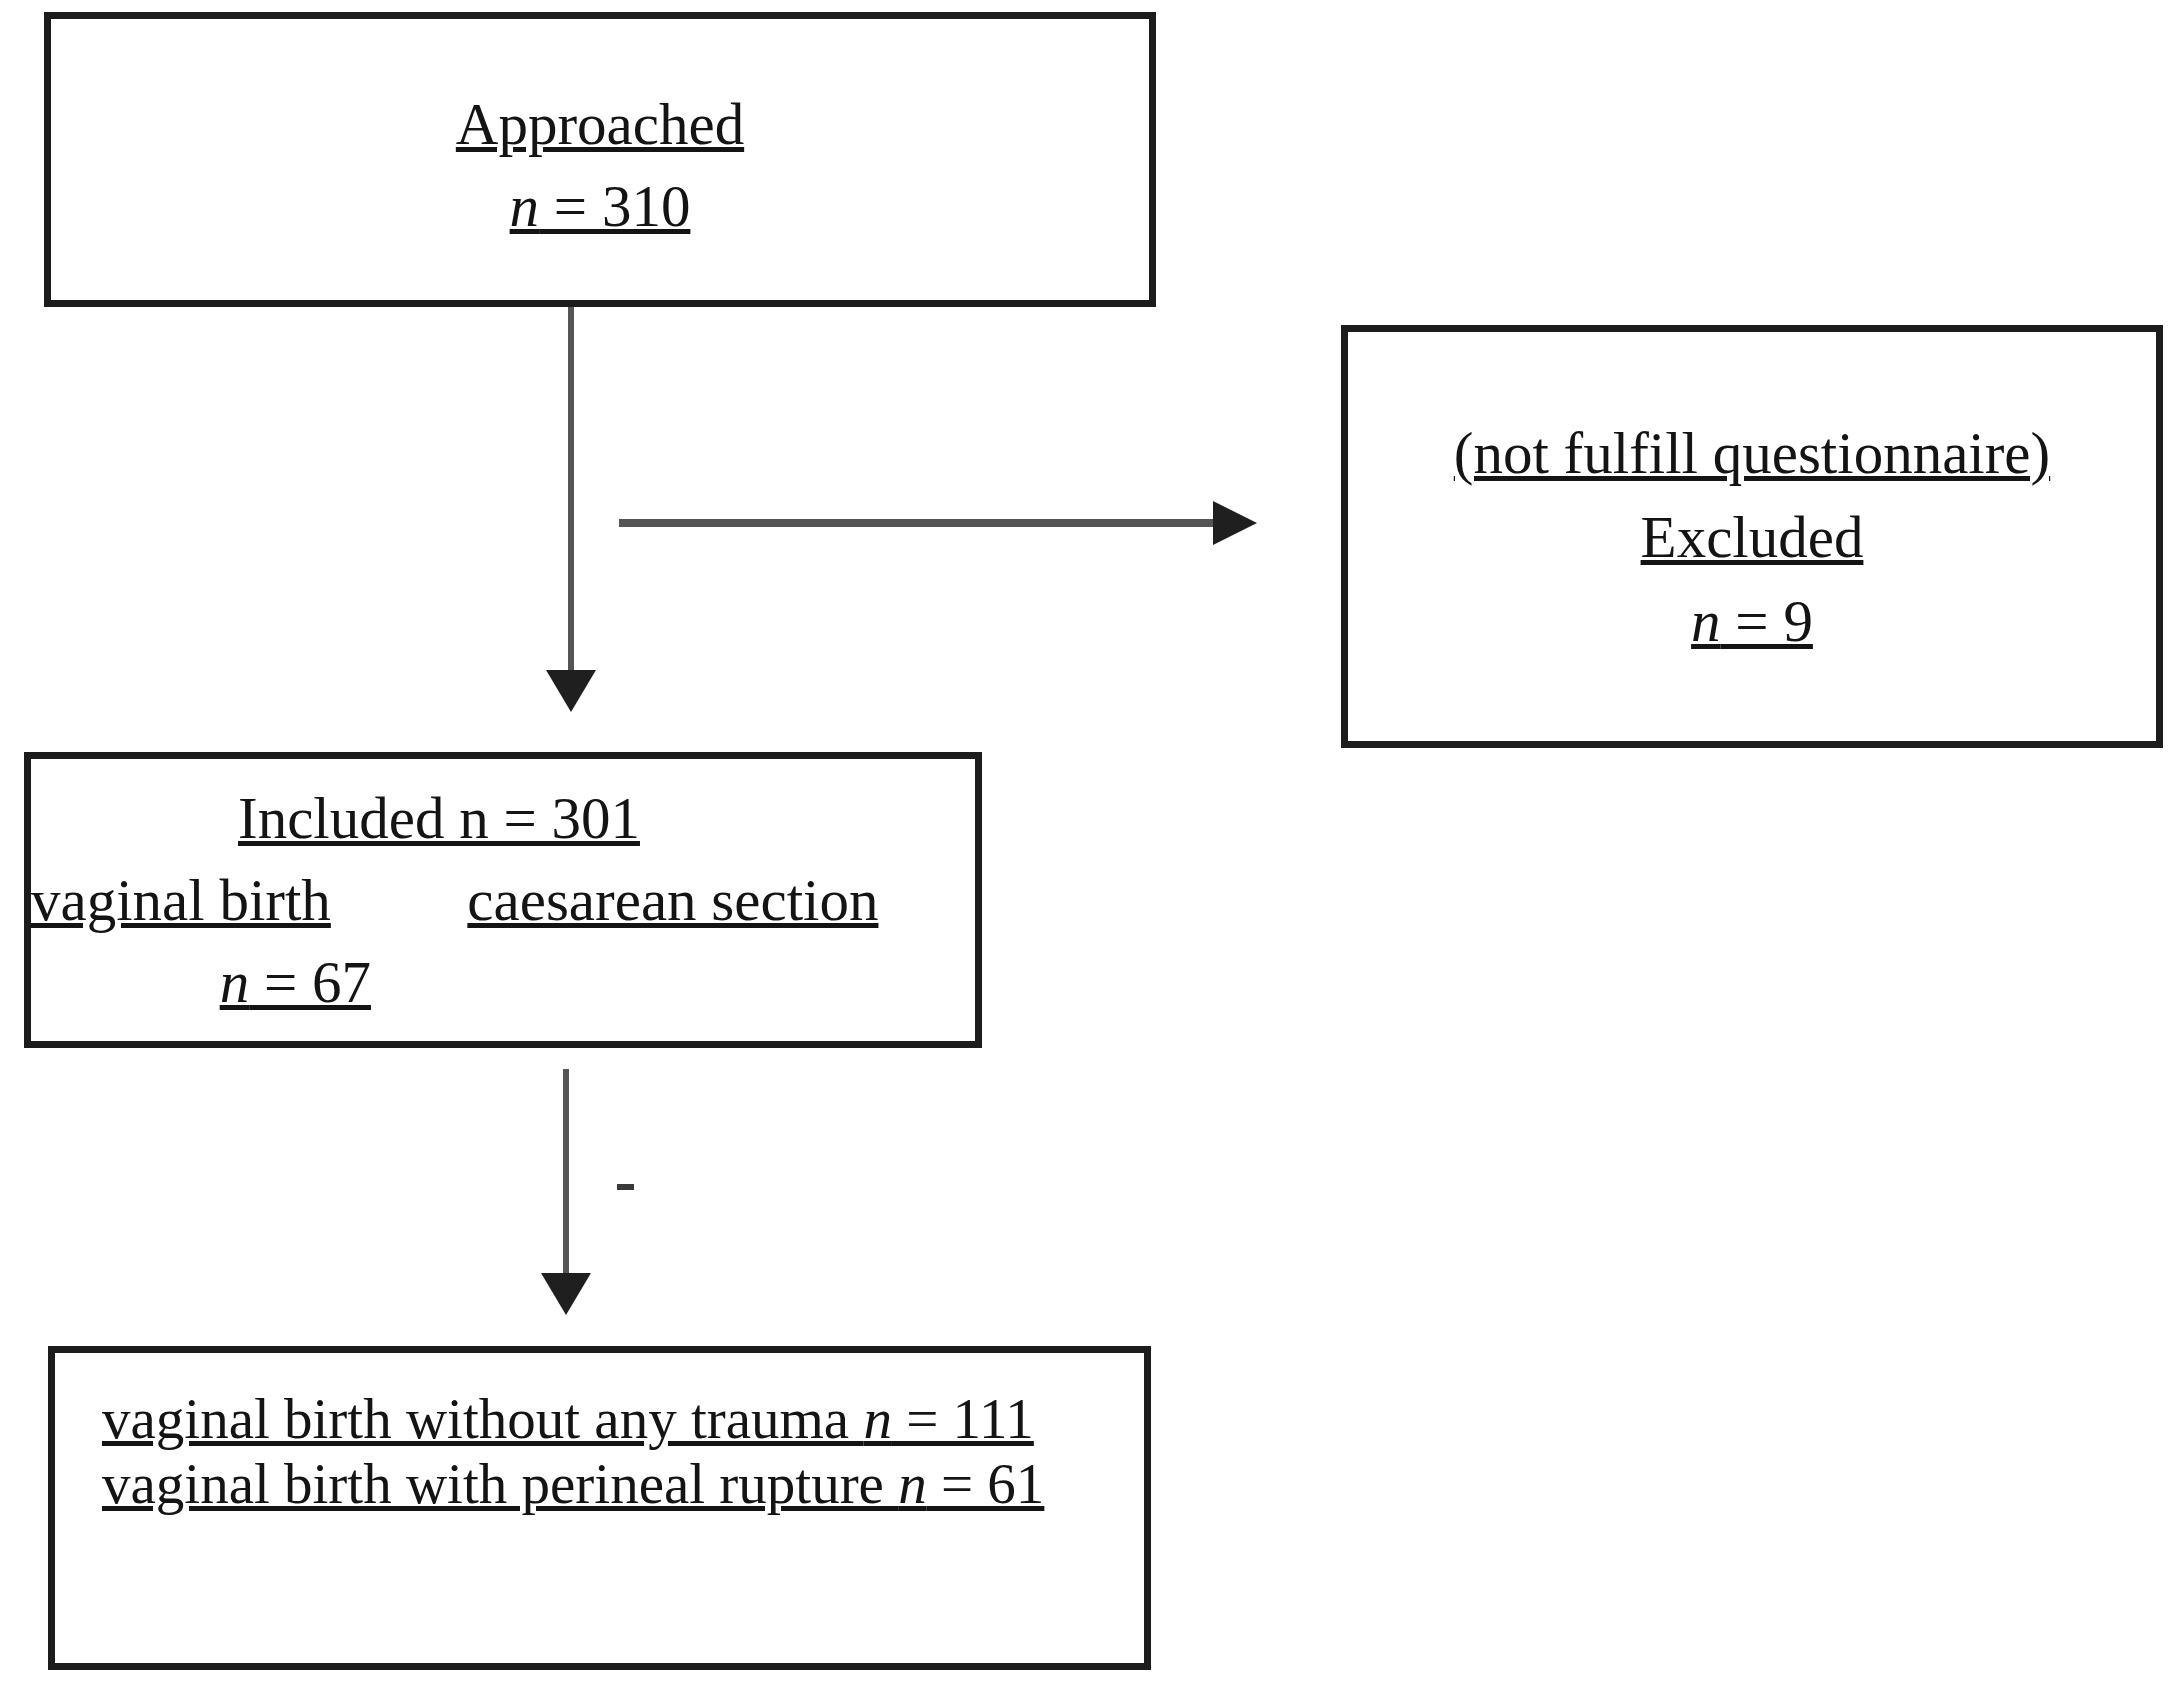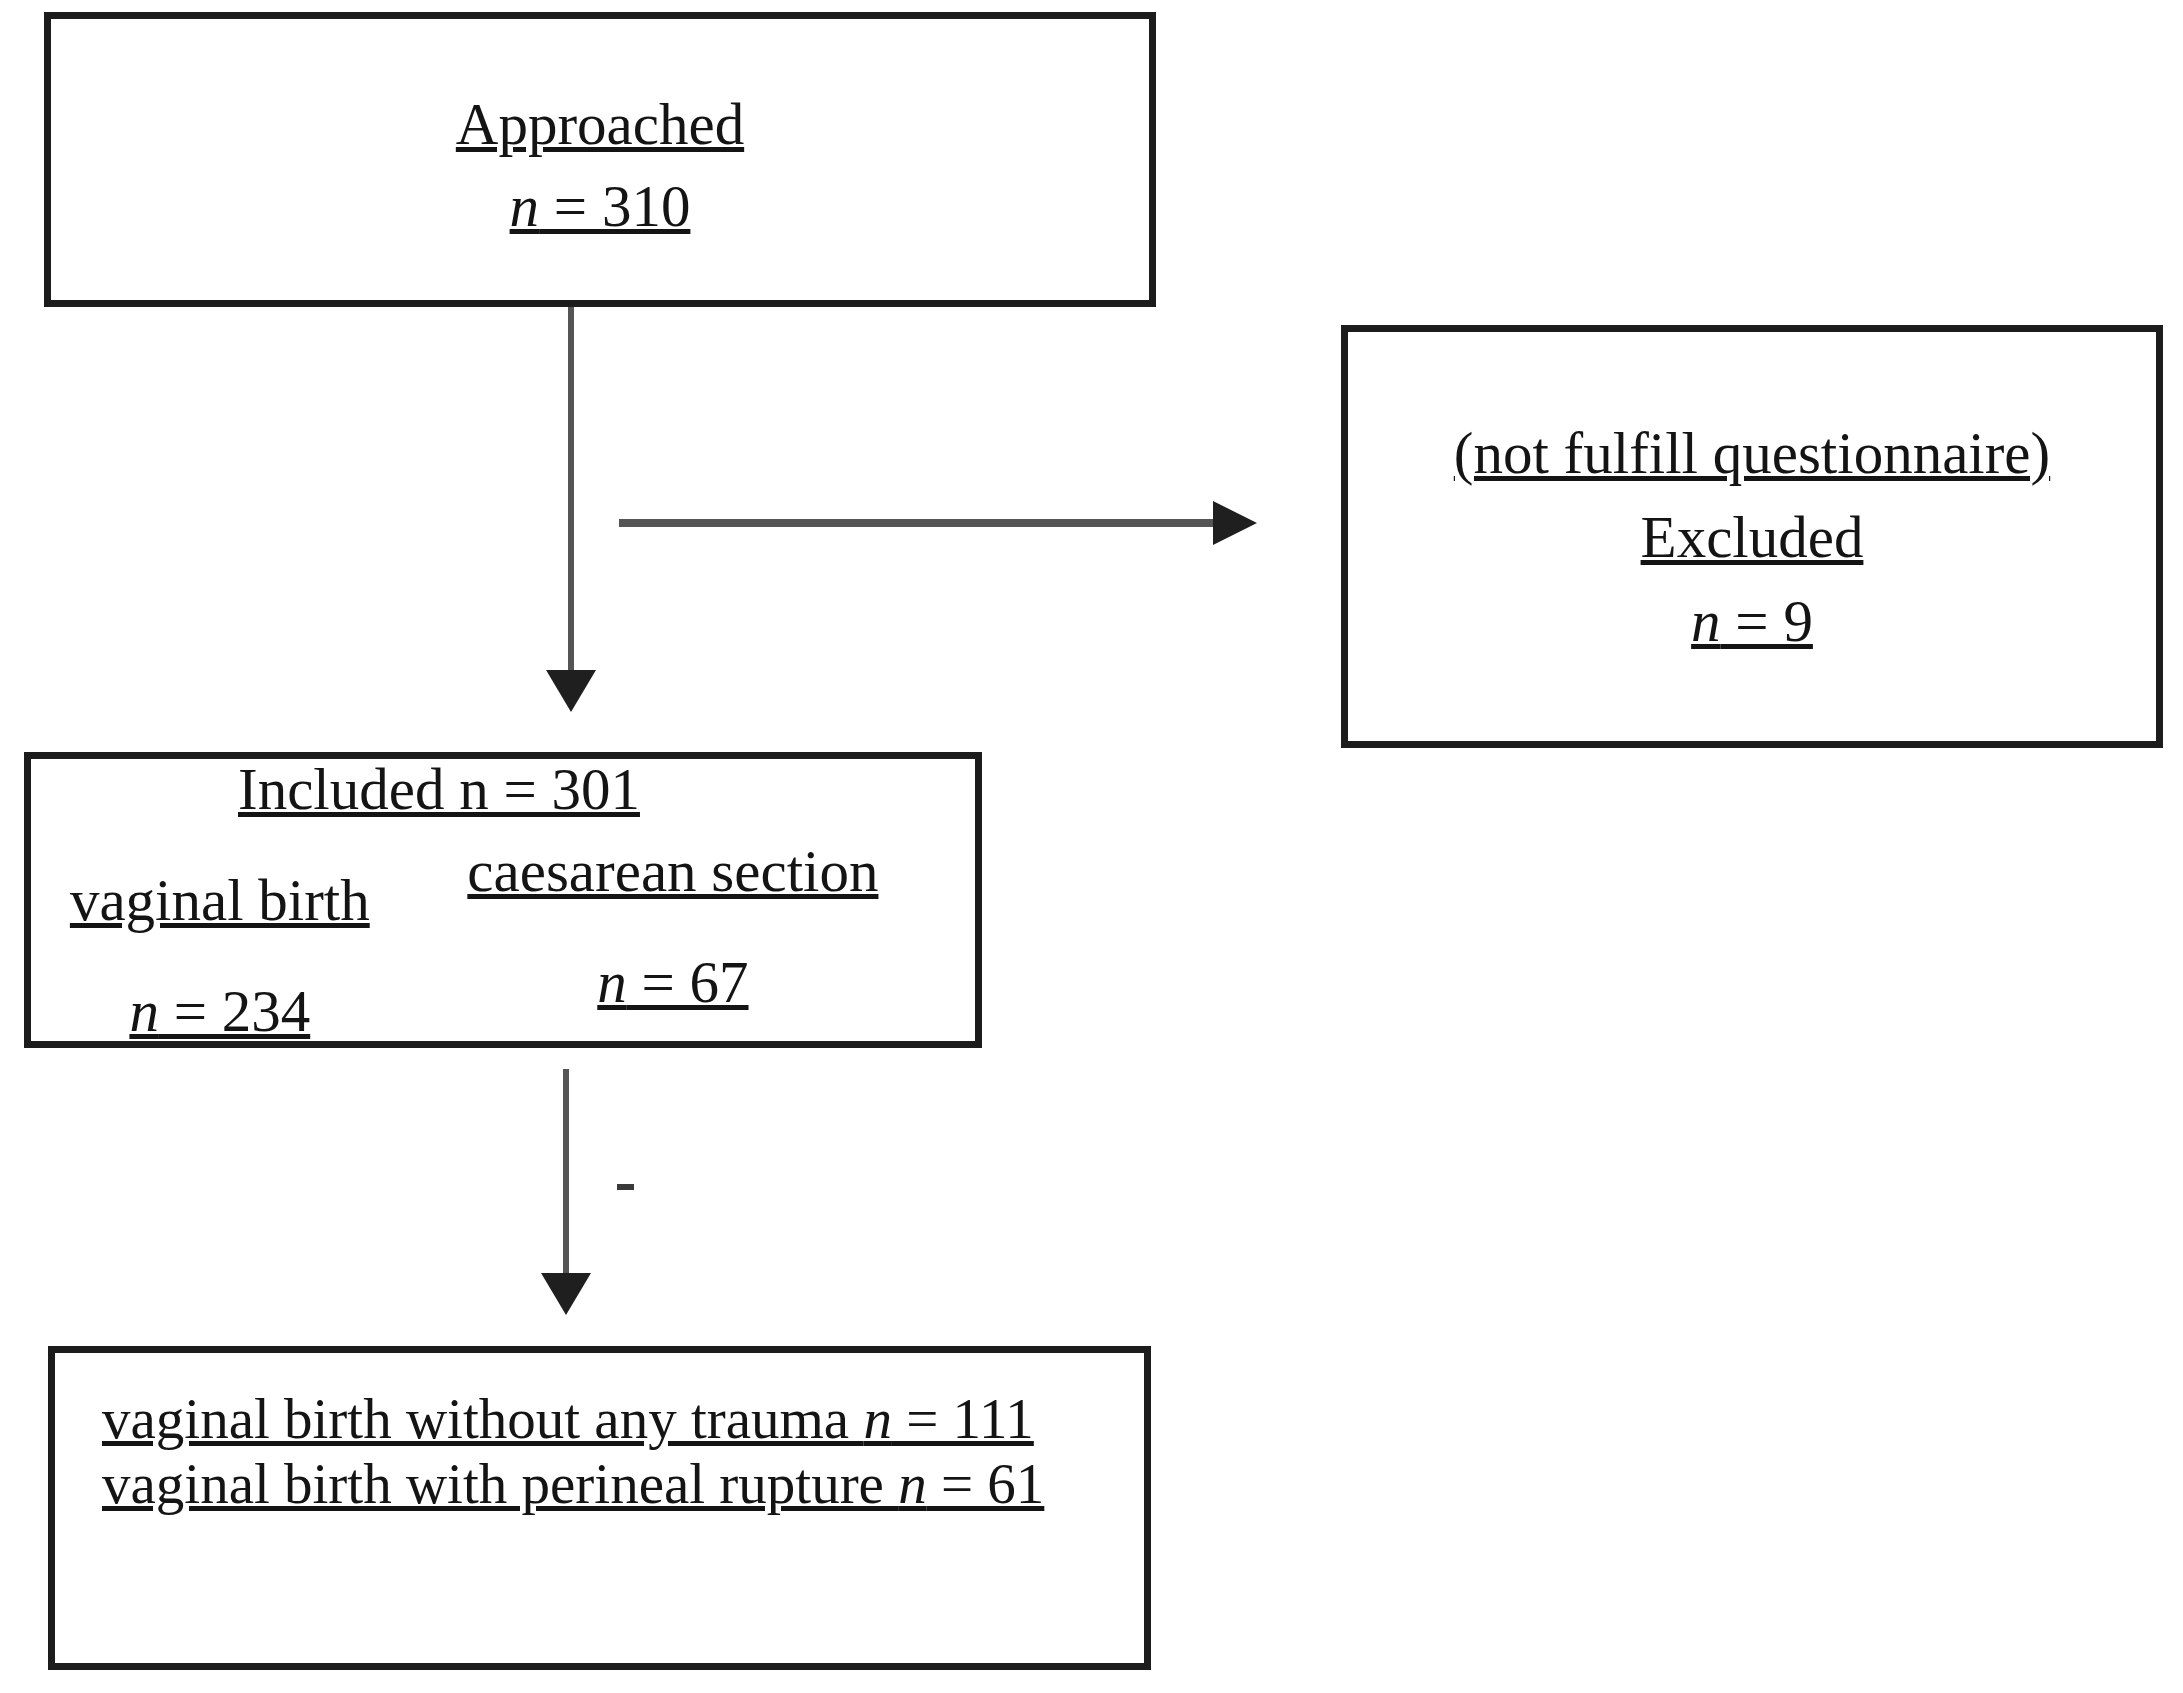--- a/index.html
+++ b/index.html
@@ -55,21 +55,21 @@
   }
   .bline { white-space: nowrap; }
   .included-title {
     width: 100%;
     box-sizing: border-box;
     text-align: center;
     padding-right: 128px;
     white-space: nowrap;
   }
   .included-row { width: 100%; display: flex; }
-  .included-row .c1 { width: 40%; text-align: center; white-space: nowrap; margin-top: 29px; }
+  .included-row .c1 { width: 40%; white-space: nowrap; }
   .included-row .c2 { width: 56%; text-align: center; white-space: nowrap; }
   .it { font-style: italic; }
   .vline { position: absolute; width: 5.7px; background: var(--line); }
   #arrow1-line { left: 568px; top: 307px; height: 365px; }
   #arrow3-line { left: 563px; top: 1069px; height: 206px; }
   .hline { position: absolute; height: 7.6px; background: var(--line); }
   #arrow2-line { left: 619px; top: 519px; width: 596px; }
   .head-down {
     position: absolute; width: 0; height: 0;
     border-left: 25px solid transparent;
@@ -129,23 +129,20 @@
     </div>
     <div class="included-row">
       <div class="c1">
         <span>vaginal birth</span>
       </div>
       <div class="c2">
         <span>caesarean section</span>
       </div>
     </div>
     <div class="included-row">
-      <div class="c1">
-        <span class="it">n</span><span> = 234</span>
-      </div>
       <div class="c2">
         <span class="it">n</span><span> = 67</span>
       </div>
     </div>
   </div>
 
   <div class="vline" id="arrow3-line"></div>
   <div class="head-down" id="arrow3-head"></div>
   <div class="artifact-dash"></div>
 

